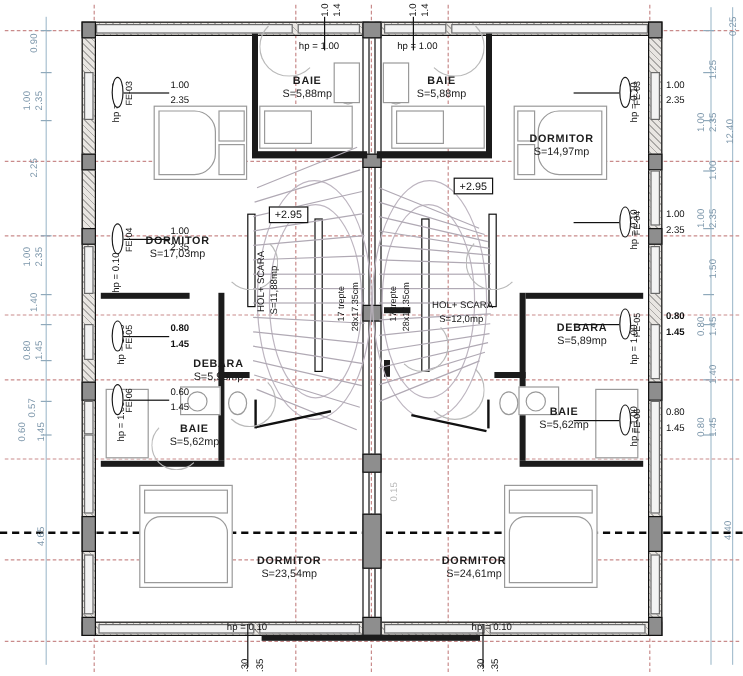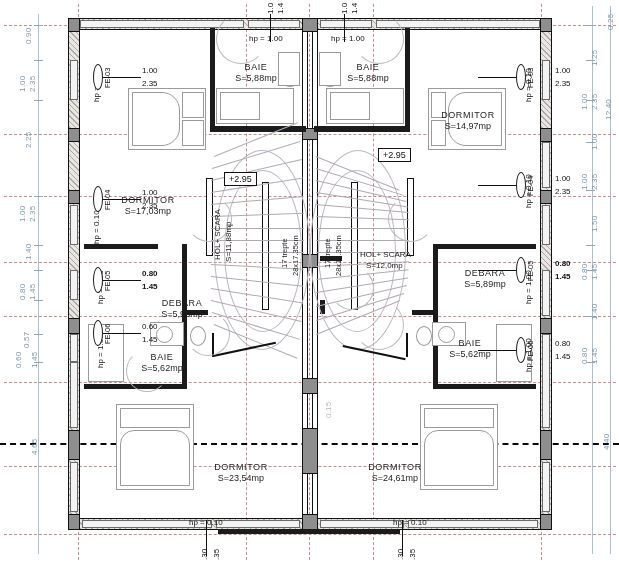--- a/index.html
+++ b/index.html
@@ -6,21 +6,21 @@
   body{font-family:"Liberation Sans",sans-serif;}
   #plan{position:relative;width:619px;height:563px;background:#ffffff;overflow:hidden;}
 
   
   .abs{position:absolute;}
   .txt{position:absolute;font-family:"Liberation Sans",sans-serif;color:#1a1a1a;white-space:nowrap;}
   .dim{position:absolute;font-family:"Liberation Sans",sans-serif;color:#7d97ab;white-space:nowrap;font-size:8px;letter-spacing:.2px;}
   .dimb{position:absolute;font-family:"Liberation Sans",sans-serif;color:#111;white-space:nowrap;font-size:8px;}
   .vert{transform-origin:0 0;transform:rotate(-90deg);}
   .room{position:absolute;text-align:center;color:#1d1d1d;font-size:9px;line-height:11px;white-space:nowrap;}
-  .room .nm{letter-spacing:.6px;}
+  .room .nm{letter-spacing:.6px;font-weight:bold;}
   .hp{position:absolute;font-size:8px;color:#111;white-space:nowrap;}
   .hpv{position:absolute;font-size:8px;color:#111;white-space:nowrap;transform-origin:0 0;transform:rotate(-90deg);}
   
   .ext{position:absolute;box-sizing:border-box;border:1px solid #111;
        background:
         repeating-linear-gradient(45deg,rgba(30,30,30,.30) 0 1px,rgba(255,255,255,0) 1px 4px),
         #e9e6e2;}
   .extH{position:absolute;box-sizing:border-box;border:1px solid #111;
        background:
         repeating-linear-gradient(45deg,rgba(30,30,30,.30) 0 1px,rgba(255,255,255,0) 1px 4px),

